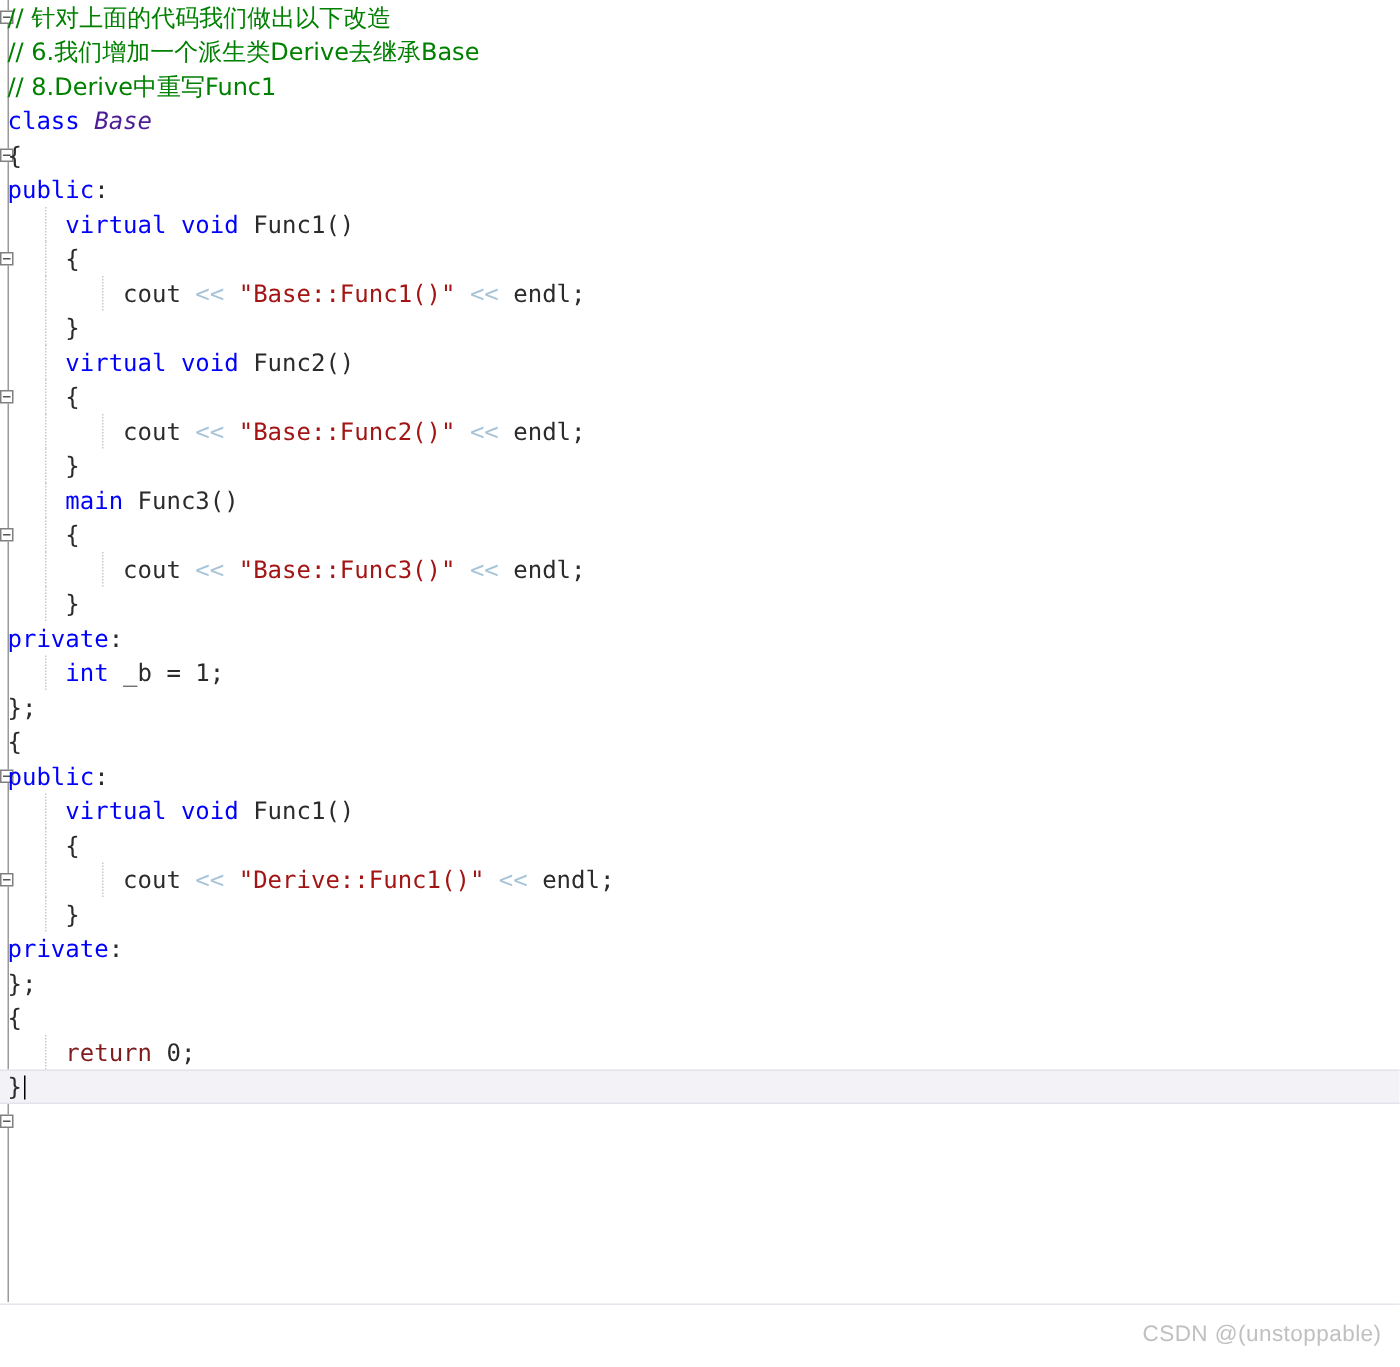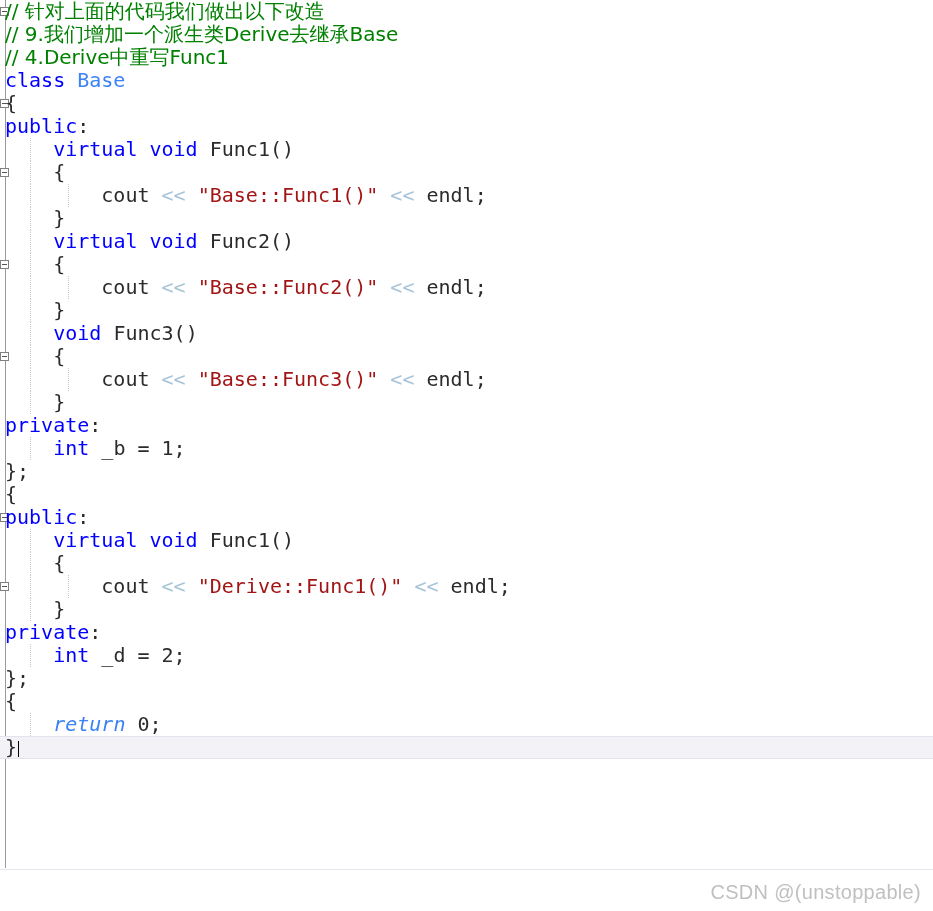--- a/index.html
+++ b/index.html
@@ -61,21 +61,21 @@
   .code {
     position: absolute;
     left: 0;
     top: 0;
     width: 933px;
   }
   .line {
     position: relative;
     height: 23px;
     line-height: 23px;
-    font-size: 20px;
+    font-size: 16px;
     white-space: pre;
     color: #2b2b2b;
     padding-left: 5px;
   }
   .line.current {
     background: #f2f2f7;
     border-top: 1px solid #e3e3ee;
     border-bottom: 1px solid #e3e3ee;
     height: 21px;
     line-height: 21px;
@@ -86,23 +86,23 @@
     position: absolute;
     top: 0;
     width: 0px;
     height: 23px;
     border-left: 1px dotted #c8c8c8;
   }
 
   
   .cmt  { color: #008000; }
   .kw   { color: #0000ff; }
-  .typ  { color: #3b82f6; }
+  .typ  { color: #4c1d95; font-style: italic; }
   .str  { color: #a31515; }
-  .ctl  { color: #3b82f6; font-style: italic; }
+  .ctl  { color: #7f1d1d; }
   .op   { color: #a8c4d8; }
   .pln  { color: #2b2b2b; }
   .num  { color: #2b2b2b; }
 
   
   .zh { font-family: "DejaVu Sans", "Liberation Sans", sans-serif; }
 
   
   .caret {
     display: inline-block;
@@ -120,21 +120,21 @@
     top: 869px;
     width: 933px;
     height: 1px;
     background: #e6e6ee;
   }
   .watermark {
     position: absolute;
     right: 12px;
     top: 881px;
     font-family: "Liberation Sans", sans-serif;
-    font-size: 20px;
+    font-size: 15px;
     color: #c0c0c0;
     letter-spacing: 0.3px;
   }
 </style>
 </head>
 <body>
 
 <div id="editor">
 
   <div class="gutter">
@@ -146,48 +146,47 @@
         <div class="fold-box" style="top: 260px;"></div>
         <div class="fold-box" style="top: 352px;"></div>
         <div class="fold-box" style="top: 513px;"></div>
         <div class="fold-box" style="top: 582px;"></div>
         <div class="fold-box" style="top: 743px;"></div>
       </div>
   </div>
 
   <div class="code" id="code-surface">
       <div class="line"><span class="cmt zh">// 针对上面的代码我们做出以下改造</span></div>
-      <div class="line"><span class="cmt zh">// 9.我们增加一个派生类Derive去继承Base</span></div>
-      <div class="line"><span class="cmt zh">// 4.Derive中重写Func1</span></div>
+      <div class="line"><span class="cmt zh">// 6.我们增加一个派生类Derive去继承Base</span></div>
+      <div class="line"><span class="cmt zh">// 8.Derive中重写Func1</span></div>
       <div class="line"><span class="kw">class </span><span class="typ">Base</span></div>
       <div class="line"><span class="pln">{</span></div>
       <div class="line"><span class="kw">public</span><span class="pln">:</span></div>
       <div class="line"><span class="guide" style="left: 30px;"></span><span class="pln">    </span><span class="kw">virtual void </span><span class="pln">Func1()</span></div>
       <div class="line"><span class="guide" style="left: 30px;"></span><span class="pln">    {</span></div>
       <div class="line"><span class="guide" style="left: 30px;"></span><span class="guide" style="left: 68px;"></span><span class="pln">        cout </span><span class="op">&lt;&lt;</span><span class="pln"> </span><span class="str">"Base::Func1()"</span><span class="pln"> </span><span class="op">&lt;&lt;</span><span class="pln"> endl;</span></div>
       <div class="line"><span class="guide" style="left: 30px;"></span><span class="pln">    }</span></div>
       <div class="line"><span class="guide" style="left: 30px;"></span><span class="pln">    </span><span class="kw">virtual void </span><span class="pln">Func2()</span></div>
       <div class="line"><span class="guide" style="left: 30px;"></span><span class="pln">    {</span></div>
       <div class="line"><span class="guide" style="left: 30px;"></span><span class="guide" style="left: 68px;"></span><span class="pln">        cout </span><span class="op">&lt;&lt;</span><span class="pln"> </span><span class="str">"Base::Func2()"</span><span class="pln"> </span><span class="op">&lt;&lt;</span><span class="pln"> endl;</span></div>
       <div class="line"><span class="guide" style="left: 30px;"></span><span class="pln">    }</span></div>
-      <div class="line"><span class="guide" style="left: 30px;"></span><span class="pln">    </span><span class="kw">void </span><span class="pln">Func3()</span></div>
+      <div class="line"><span class="guide" style="left: 30px;"></span><span class="pln">    </span><span class="kw">main </span><span class="pln">Func3()</span></div>
       <div class="line"><span class="guide" style="left: 30px;"></span><span class="pln">    {</span></div>
       <div class="line"><span class="guide" style="left: 30px;"></span><span class="guide" style="left: 68px;"></span><span class="pln">        cout </span><span class="op">&lt;&lt;</span><span class="pln"> </span><span class="str">"Base::Func3()"</span><span class="pln"> </span><span class="op">&lt;&lt;</span><span class="pln"> endl;</span></div>
       <div class="line"><span class="guide" style="left: 30px;"></span><span class="pln">    }</span></div>
       <div class="line"><span class="kw">private</span><span class="pln">:</span></div>
       <div class="line"><span class="guide" style="left: 30px;"></span><span class="pln">    </span><span class="kw">int </span><span class="pln">_b = </span><span class="num">1</span><span class="pln">;</span></div>
       <div class="line"><span class="pln">};</span></div>
       <div class="line"><span class="pln">{</span></div>
       <div class="line"><span class="kw">public</span><span class="pln">:</span></div>
       <div class="line"><span class="guide" style="left: 30px;"></span><span class="pln">    </span><span class="kw">virtual void </span><span class="pln">Func1()</span></div>
       <div class="line"><span class="guide" style="left: 30px;"></span><span class="pln">    {</span></div>
       <div class="line"><span class="guide" style="left: 30px;"></span><span class="guide" style="left: 68px;"></span><span class="pln">        cout </span><span class="op">&lt;&lt;</span><span class="pln"> </span><span class="str">"Derive::Func1()"</span><span class="pln"> </span><span class="op">&lt;&lt;</span><span class="pln"> endl;</span></div>
       <div class="line"><span class="guide" style="left: 30px;"></span><span class="pln">    }</span></div>
       <div class="line"><span class="kw">private</span><span class="pln">:</span></div>
-      <div class="line"><span class="guide" style="left: 30px;"></span><span class="pln">    </span><span class="kw">int </span><span class="pln">_d = </span><span class="num">2</span><span class="pln">;</span></div>
       <div class="line"><span class="pln">};</span></div>
       <div class="line"><span class="pln">{</span></div>
       <div class="line"><span class="guide" style="left: 30px;"></span><span class="pln">    </span><span class="ctl">return </span><span class="num">0</span><span class="pln">;</span></div>
       <div class="line current"><span class="pln">}</span><span class="caret"></span></div>
     </div>
 
   <div class="watermark-sep"></div>
   <div class="watermark">CSDN @(unstoppable)</div>
 
 </div>

